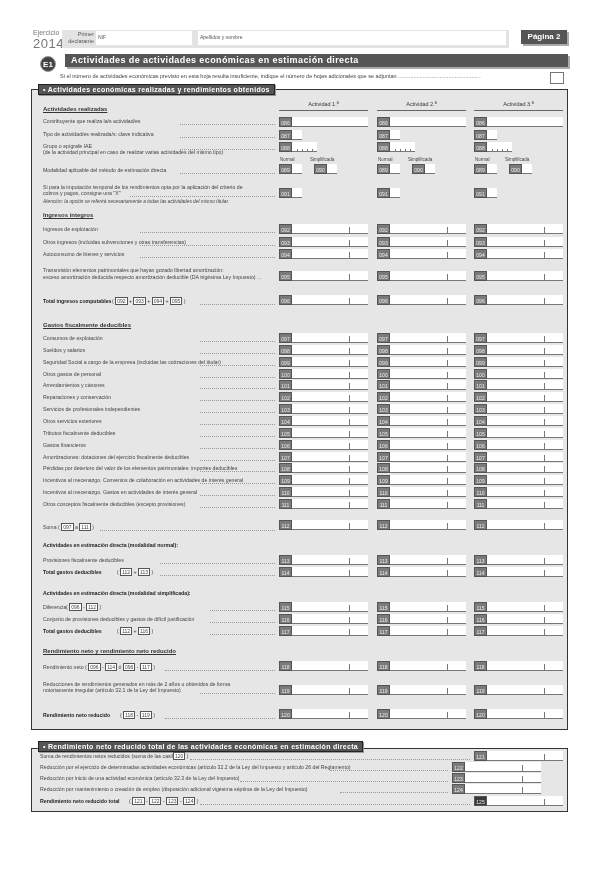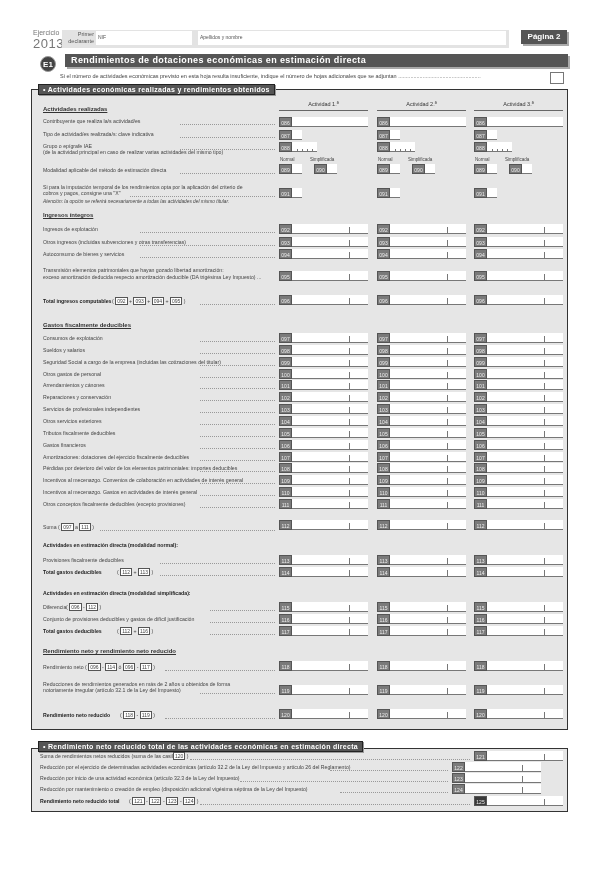--- a/index.html
+++ b/index.html
@@ -28,29 +28,29 @@
   .code.dark { background: #3a3a3a; }
   .fld { position: absolute; background: #fff; height: 10px; border-bottom: 1px solid #777; }
   .fld .sep { position: absolute; top: 3px; width: 1px; height: 7px; background: #777; }
   .sub { position: absolute; font-size: 4.5px; color: #444; }
   .refbox { display: inline-block; border: 1px solid #555; padding: 0 1px; font-size: 5px; background: #fff; line-height: 6px; }
 </style>
 </head>
 <body>
 
 <div class="abs hdr-ej">Ejercicio</div>
-<div class="abs hdr-year">2013</div>
+<div class="abs hdr-year">2014</div>
 <div class="abs hdr-bar"></div>
 <div class="abs hdr-decl">Primer declarante</div>
 <div class="abs hdr-nif"><span>NIF</span></div>
 <div class="abs hdr-name"><span>Apellidos y nombre</span></div>
 <div class="abs hdr-page">Página 2</div>
 
 <div class="abs e1-badge">E1</div>
-<div class="abs title-bar">Rendimientos de dotaciones económicas en estimación directa</div>
+<div class="abs title-bar">Actividades de actividades económicas en estimación directa</div>
 <div class="abs note-line">Si el número de actividades económicas previsto en esta hoja resulta insuficiente, indique el número de hojas adicionales que se adjuntan ......................................................</div>
 <div class="abs note-box"></div>
 
 <div class="abs panel"></div>
 <div class="abs sec-tab" style="left:38px;top:84px;">•  Actividades económicas realizadas y rendimientos obtenidos</div>
 
 <div id="p1" class="abs" style="left:0;top:0;width:600px;height:873px;">
     <div class="colhdr" style="left:279px;top:101px;">Actividad 1.ª</div>
     <div class="colhdr" style="left:377px;top:101px;">Actividad 2.ª</div>
     <div class="colhdr" style="left:474px;top:101px;">Actividad 3.ª</div>

